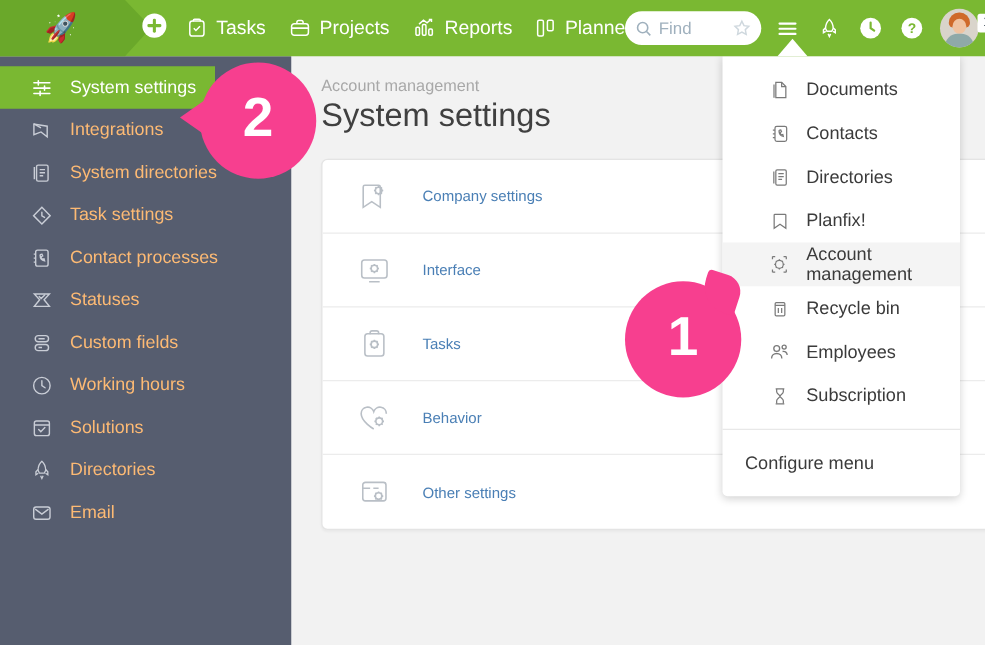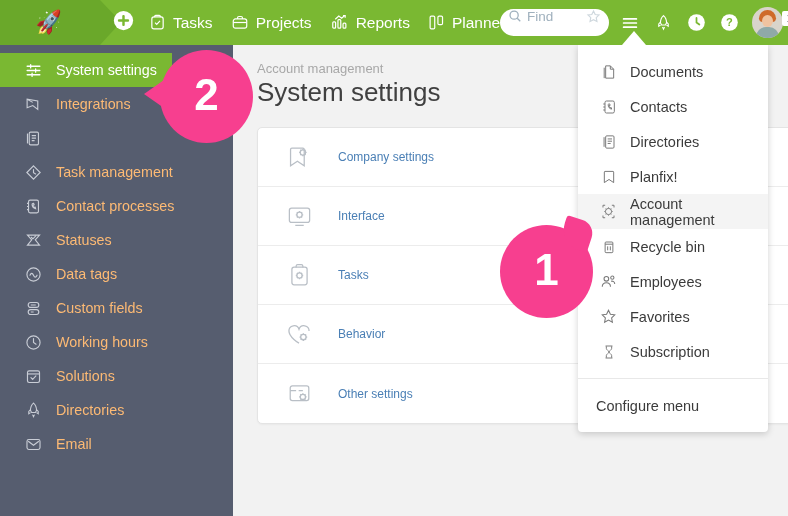--- a/index.html
+++ b/index.html
@@ -59,21 +59,21 @@
     white-space: nowrap;
   }
   .nav-item .nav-ico { margin-right: 7px; display: flex; align-items: center; }
   .nav-item .nav-lbl { position: relative; top: 0px; }
 
   .search-pill {
     position: absolute; left: 500px; top: 9px;
     width: 109px; height: 27px;
     background: #ffffff;
     border-radius: 14px;
-    display: flex; 
+    display: flex; align-items: center;
     padding: 0 8px;
     cursor: text;
   }
   .search-pill .mag { margin-right: 5px; display: flex; }
   .search-pill .ph { color: #9fb0bd; font-size: 13.5px; flex: 1; }
   .search-pill .star { display: flex; }
 
   .right-icons {
     position: absolute; left: 617px; top: 0; height: 45px;
     display: flex; align-items: center; gap: 7px;
@@ -184,21 +184,21 @@
     width: 190px;
     background: #ffffff;
     border-radius: 0 0 4px 4px;
     box-shadow: 0 2px 7px rgba(0,0,0,0.18);
     z-index: 25;
     padding: 9px 0 9px 0;
   }
   .dd-item {
     height: 35px;
     display: flex; align-items: center;
-    padding-left: 21px;
+    padding-left: 36px;
     color: #3b3b3b;
     font-size: 14.5px;
     cursor: pointer;
   }
   .dd-item.highlight { background: #f4f4f4; }
   .dd-item .d-ico {
     width: 19px; height: 19px; margin-right: 12px;
     display: flex; align-items: center; justify-content: center;
     flex: 0 0 19px;
   }
@@ -383,31 +383,32 @@
       </div>
 
       <div class="side-item">
         <span class="s-ico">
           <svg width="17" height="17" viewBox="0 0 24 24" fill="none" stroke="#c9cdd6" stroke-width="1.6">
             <rect x="6" y="3" width="13" height="18" rx="1.8"></rect>
             <path d="M3.5 5v14"></path>
             <path d="M9.5 8h6M9.5 11.5h6M9.5 15h4"></path>
           </svg>
         </span>
+        <span>System directories</span>
       </div>
 
 
       <div class="side-item">
         <span class="s-ico">
           <svg width="17" height="17" viewBox="0 0 24 24" fill="none" stroke="#c9cdd6" stroke-width="1.6">
             <path d="M12 2.6L21.4 12 12 21.4 2.6 12z"></path>
             <path d="M12 8v4.2l3 1.8" stroke-linecap="round"></path>
           </svg>
         </span>
-        <span>Task management</span>
+        <span>Task settings</span>
       </div>
 
       <div class="side-item">
         <span class="s-ico">
           <svg width="17" height="17" viewBox="0 0 24 24" fill="none" stroke="#c9cdd6" stroke-width="1.6">
             <rect x="5" y="3" width="14" height="18" rx="2.2"></rect>
             <path d="M2.8 7.5h2.4M2.8 12h2.4M2.8 16.5h2.4"></path>
             <path d="M10 8.5c0 4 1.8 6 5 6.6l-.6-2.2-1.8.4c-.9-.9-1.3-1.8-1.4-2.9l1.7-.8-.8-2.1c-1.4.1-2.1.4-2.1 1z"></path>
           </svg>
         </span>
@@ -417,29 +418,20 @@
       <div class="side-item">
         <span class="s-ico">
           <svg width="17" height="17" viewBox="0 0 24 24" fill="none" stroke="#c9cdd6" stroke-width="1.6">
             <path d="M3.5 4.5h17l-6 6.5 6 7.5h-17l6-7.5z"></path>
             <path d="M9 7.4l2.2 2.2 4-4" stroke-linecap="round"></path>
           </svg>
         </span>
         <span>Statuses</span>
       </div>
 
-      <div class="side-item">
-        <span class="s-ico">
-          <svg width="17" height="17" viewBox="0 0 24 24" fill="none" stroke="#c9cdd6" stroke-width="1.6">
-            <circle cx="12" cy="12" r="9.3"></circle>
-            <path d="M7 13c1.5-3.5 3.5-3.5 5 0s3.5 3.5 5 0" stroke-linecap="round"></path>
-          </svg>
-        </span>
-        <span>Data tags</span>
-      </div>
 
       <div class="side-item">
         <span class="s-ico">
           <svg width="17" height="17" viewBox="0 0 24 24" fill="none" stroke="#c9cdd6" stroke-width="1.6">
             <rect x="4.5" y="3.5" width="15" height="7" rx="3.4"></rect>
             <rect x="4.5" y="13.5" width="15" height="7" rx="3.4"></rect>
             <path d="M8.2 7h7M8.2 17h4"></path>
           </svg>
         </span>
         <span>Custom fields</span>
@@ -629,28 +621,20 @@
         <svg width="17" height="17" viewBox="0 0 24 24" fill="none" stroke="#7a7a7a" stroke-width="1.5">
           <circle cx="9" cy="8.2" r="3.3"></circle>
           <path d="M3.2 19.5c0-3.5 2.6-5.7 5.8-5.7s5.8 2.2 5.8 5.7"></path>
           <circle cx="17.4" cy="6.6" r="2.3"></circle>
           <path d="M15.6 11.6c2.8-.6 5.2 1 5.2 4"></path>
         </svg>
       </span>
       <span>Employees</span>
     </div>
 
-    <div class="dd-item">
-      <span class="d-ico">
-        <svg width="17" height="17" viewBox="0 0 24 24" fill="none" stroke="#7a7a7a" stroke-width="1.5">
-          <path d="M12 3.2l2.7 5.6 6.1.8-4.4 4.3 1.1 6.1-5.5-2.9-5.5 2.9 1.1-6.1-4.4-4.3 6.1-.8z"></path>
-        </svg>
-      </span>
-      <span>Favorites</span>
-    </div>
 
     <div class="dd-item">
       <span class="d-ico">
         <svg width="16" height="16" viewBox="0 0 24 24" fill="none" stroke="#7a7a7a" stroke-width="1.5">
           <path d="M6.8 3h10.4M6.8 21h10.4"></path>
           <path d="M8 3.4v3.2c0 2.2 4 3.9 4 5.4 0 1.5-4 3.2-4 5.4v3.2M16 3.4v3.2c0 2.2-4 3.9-4 5.4 0 1.5 4 3.2 4 5.4v3.2"></path>
         </svg>
       </span>
       <span>Subscription</span>
     </div>

